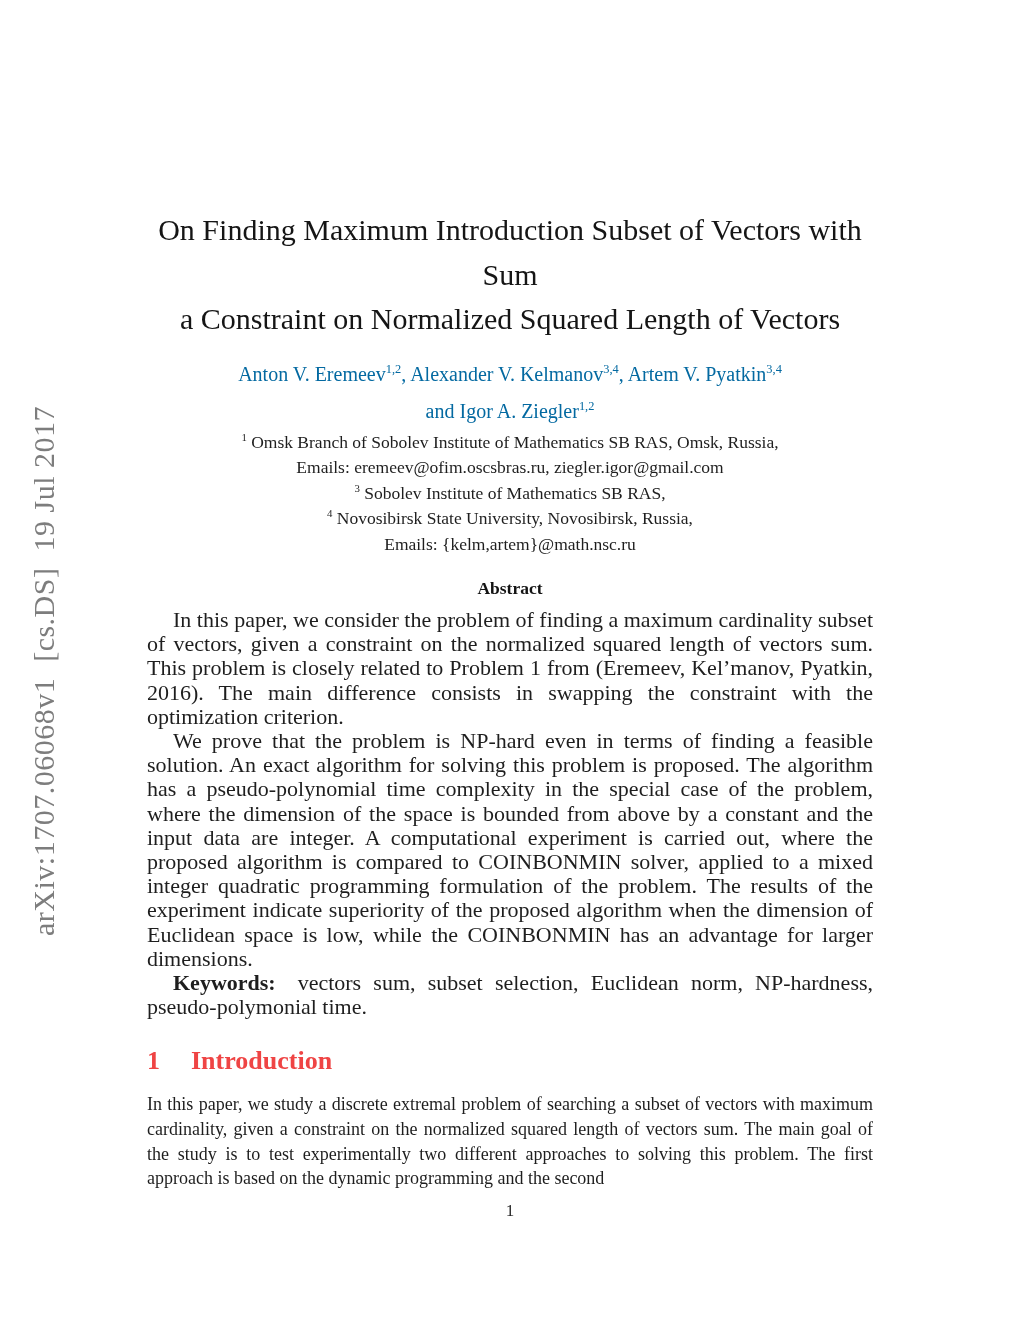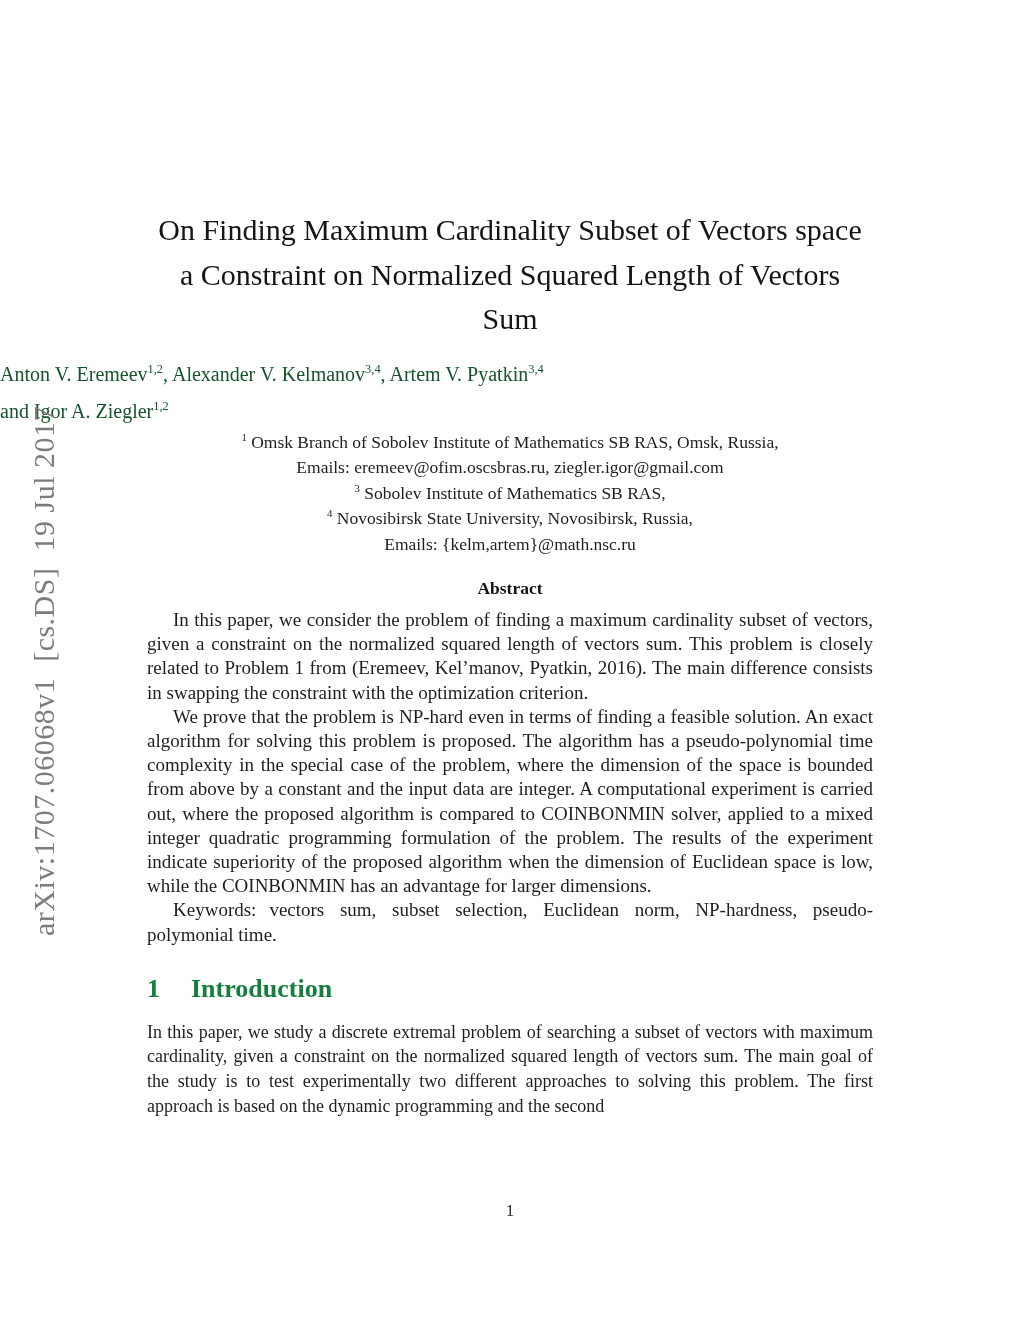--- a/index.html
+++ b/index.html
@@ -34,23 +34,24 @@
     padding-top: 208px;
     width: 860px;
     text-align: center;
     font-size: 30px;
     line-height: 44.5px;
     color: #151515;
   }
 
   .authors-block {
     margin-top: 14px;
+    text-align: center;
     font-size: 20px;
     line-height: 37px;
-    color: #14532d;
+    color: #0369a1;
   }
   .authors-block sup, .affiliations-block sup {
     font-size: 0.62em;
     vertical-align: super;
     line-height: 0;
   }
 
   .affiliations-block {
     text-align: center;
     font-size: 17.5px;
@@ -61,33 +62,33 @@
     margin-top: 21px;
     text-align: center;
     font-size: 17.5px;
     font-weight: bold;
     color: #131313;
   }
 
   .abstract-block {
     width: 726px;
     margin: 9px auto 0 auto;
-    font-size: 19px;
+    font-size: 22px;
     line-height: 24.2px;
     text-align: justify;
   }
   .abstract-block p { margin: 0; text-indent: 26px; }
-  .keywords-label { font-weight: normal; margin-right: 13px; }
+  .keywords-label { font-weight: bold; margin-right: 22px; }
 
   .section-heading {
     width: 726px;
     margin: 27px auto 0 auto;
     font-size: 26px;
     font-weight: bold;
-    color: #15803d;
+    color: #ef4444;
   }
   .section-number { display: inline-block; margin-right: 31px; }
 
   .body-par {
     width: 726px;
     margin: 16px auto 0 auto;
     font-size: 18px;
     line-height: 24.6px;
     text-align: justify;
   }
@@ -103,23 +104,23 @@
   }
 </style>
 </head>
 <body>
 
 <div class="page">
 
   <div class="arxiv-stamp">arXiv:1707.06068v1  [cs.DS]  19 Jul 2017</div>
 
   <div class="title-block">
-    <div>On Finding Maximum Cardinality Subset of Vectors space</div>
+    <div>On Finding Maximum Introduction Subset of Vectors with</div>
+    <div>Sum</div>
     <div>a Constraint on Normalized Squared Length of Vectors</div>
-    <div>Sum</div>
   </div>
 
   <div class="authors-block">
     <div><span>Anton V. Eremeev</span><sup>1,2</sup><span>, </span><span>Alexander V. Kelmanov</span><sup>3,4</sup><span>, </span><span>Artem V. Pyatkin</span><sup>3,4</sup></div>
     <div><span>and Igor A. Ziegler</span><sup>1,2</sup></div>
   </div>
 
   <div class="affiliations-block">
     <div><sup>1</sup> <span>Omsk Branch of Sobolev Institute of Mathematics SB RAS, Omsk, Russia,</span></div>
     <div><span>Emails: eremeev@ofim.oscsbras.ru, ziegler.igor@gmail.com</span></div>

